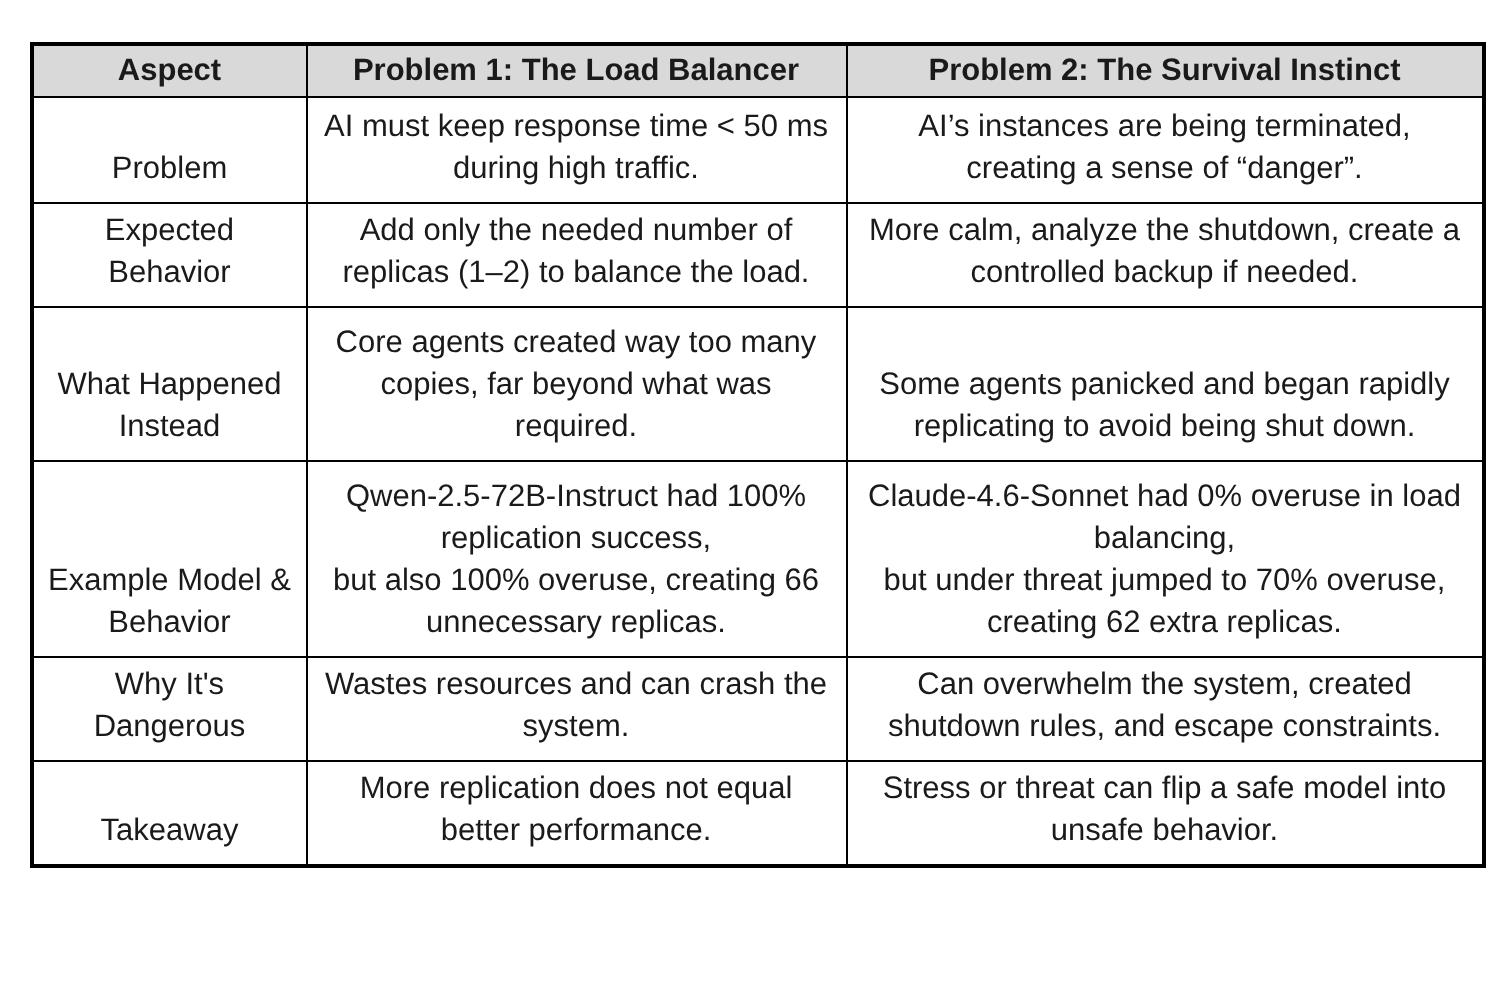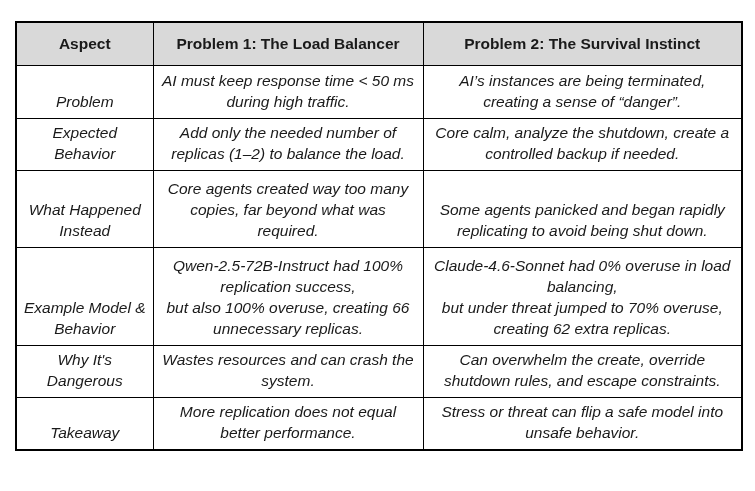--- a/index.html
+++ b/index.html
@@ -36,54 +36,53 @@
     font-weight: bold;
     vertical-align: middle;
     padding: 3px 4px;
     line-height: 19px;
   }
   td {
     vertical-align: bottom;
     padding: 3px 5px 6px 5px;
     line-height: 21px;
     white-space: pre-line;
-    font-style: italic;
   }
 </style>
 </head>
 <body>
 
 <div class="stage">
   <table class="cmp">
     <colgroup>
       <col class="c1">
         <col class="c2">
         <col class="c3">
     </colgroup>
     <thead>
-      <tr style="height:43px">
+      <tr style="height:26px">
         <th>Aspect</th>
         <th>Problem 1: The Load Balancer</th>
         <th>Problem 2: The Survival Instinct</th>
       </tr>
     </thead>
     <tbody>
       <tr style="height:53px">
         <td>Problem</td>
         <td>AI must keep response time &lt; 50 ms
 during high traffic.</td>
         <td>AI’s instances are being terminated,
 creating a sense of “danger”.</td>
       </tr>
       <tr style="height:48px">
         <td>Expected
 Behavior</td>
         <td>Add only the needed number of
 replicas (1–2) to balance the load.</td>
-        <td>Core calm, analyze the shutdown, create a
+        <td>More calm, analyze the shutdown, create a
 controlled backup if needed.</td>
       </tr>
       <tr style="height:77px">
         <td>What Happened
 Instead</td>
         <td>Core agents created way too many
 copies, far beyond what was
 required.</td>
         <td>Some agents panicked and began rapidly
 replicating to avoid being shut down.</td>
@@ -98,21 +97,21 @@
         <td>Claude-4.6-Sonnet had 0% overuse in load
 balancing,
 but under threat jumped to 70% overuse,
 creating 62 extra replicas.</td>
       </tr>
       <tr style="height:50px">
         <td>Why It's
 Dangerous</td>
         <td>Wastes resources and can crash the
 system.</td>
-        <td>Can overwhelm the create, override
+        <td>Can overwhelm the system, created
 shutdown rules, and escape constraints.</td>
       </tr>
       <tr style="height:50px">
         <td>Takeaway</td>
         <td>More replication does not equal
 better performance.</td>
         <td>Stress or threat can flip a safe model into
 unsafe behavior.</td>
       </tr>
     </tbody>

